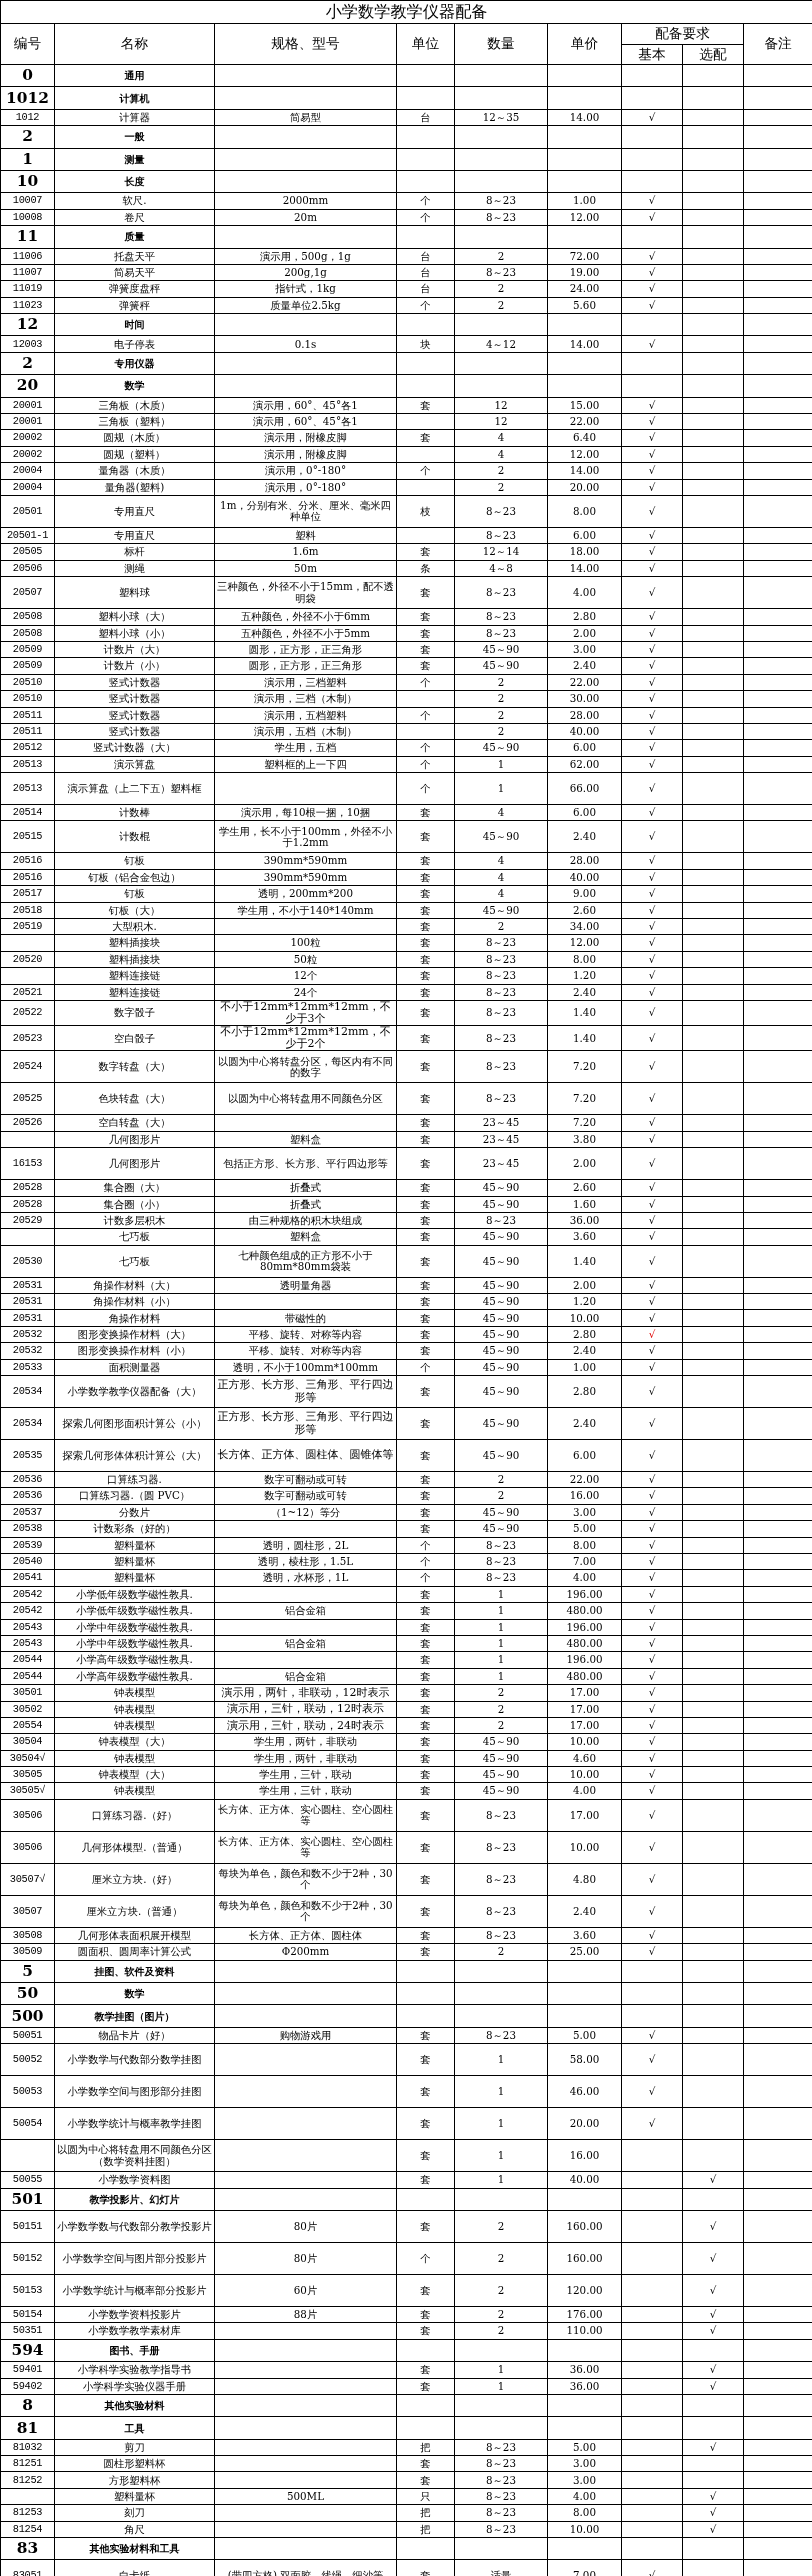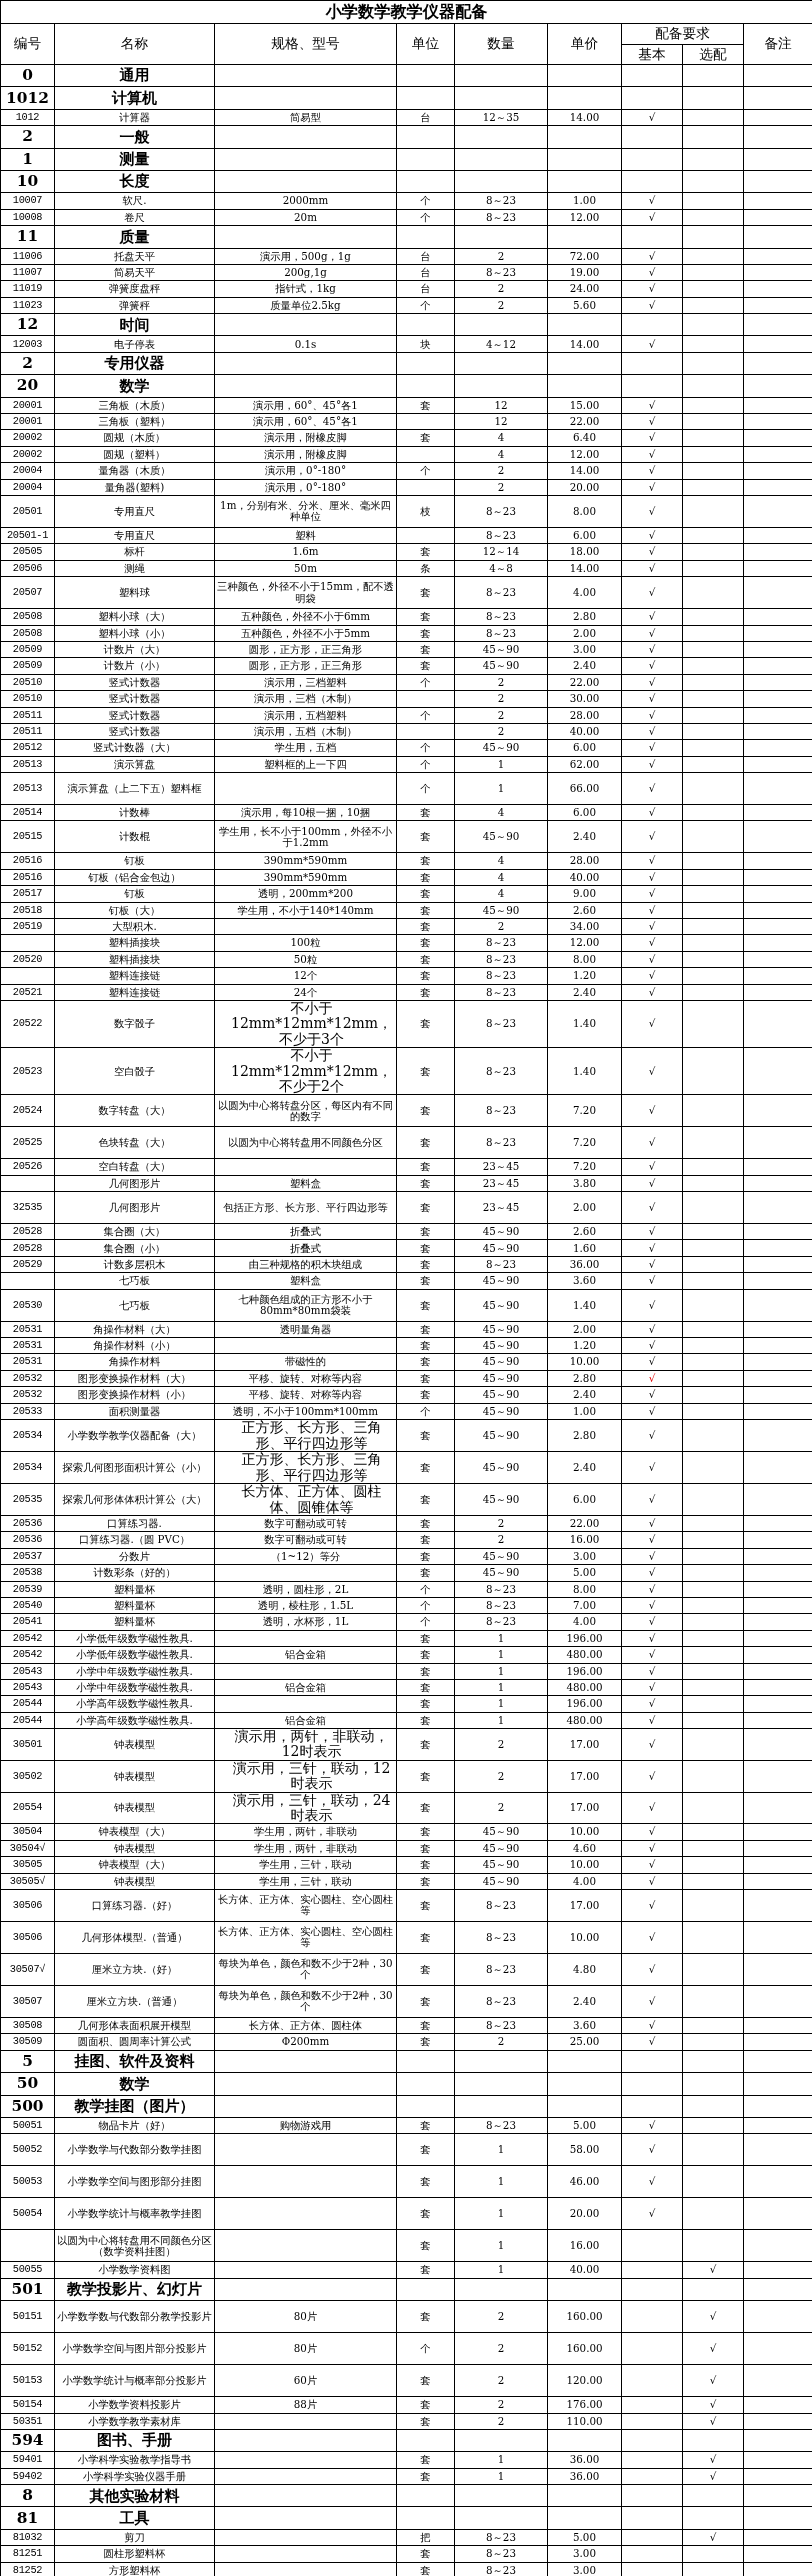--- a/index.html
+++ b/index.html
@@ -1,30 +1,30 @@
 <!DOCTYPE html>
 <html style="font-size:13.7px"><head>
 <meta charset="utf-8">
 <style>
   html,body{margin:0;padding:0;background:#fff;}
   body{width:812px;height:2576px;overflow:hidden;font-family:"DejaVu Serif","Liberation Serif",serif;color:#000;}
   table{border-collapse:collapse;table-layout:fixed;width:812px;}
   td,th{border:0.9px solid #000;padding:0 0.9px;text-align:center;vertical-align:middle;overflow:hidden;line-height:1.1;}
-  .title{height:22px;font-size:16.2px;font-weight:bold;border-bottom:1.7px solid #000;}
+  .title{height:22px;font-size:16.2px;font-weight:normal;border-bottom:1.7px solid #000;}
   th{font-weight:normal;font-size:13.7px;}
   .hdr-main{height:20.5px;margin-left:24px;}
   .hdr-sub{height:20.5px;}
   tr.sec td{height:21.4px;border-top:1.7px solid #000;border-bottom:1.7px solid #000;}
   tr.sec td.code{font-size:15.4px;font-weight:bold;font-family:"DejaVu Serif",serif;}
-  tr.sec td.name{font-size:15px;font-weight:bold;}
+  tr.sec td.name{font-size:10px;font-weight:bold;}
   tr.item td{font-size:10.3px;height:15.4px;}
   tr.item.h2 td{height:31px;}
   tr.item td.code{font-family:"Liberation Mono","DejaVu Sans Mono",monospace;font-size:10.3px;letter-spacing:-0.3px;}
   tr.item td.spec{font-size:10.3px;}
-  tr.item td.spec.small{font-size:14px;padding-left:13px;}
+  tr.item td.spec.small{font-size:11px;}
   td.chk{font-size:11px;font-family:"DejaVu Sans",sans-serif;}
   td.chk.red{color:#e00000;}
   td.light{border-left:0.9px solid #888;}
   tr.item td{border-bottom:0.9px solid #000;}
 </style>
 </head>
 <body>
 
 <table>
   <colgroup>
@@ -668,21 +668,21 @@
         <td>几何图形片</td>
         <td class="spec">塑料盒</td>
         <td>套</td>
         <td>23～45</td>
         <td>3.80</td>
         <td class="chk">√</td>
         <td class="chk light"></td>
         <td></td>
       </tr>
       <tr class="item h2">
-        <td class="code">32535</td>
+        <td class="code">16153</td>
         <td>几何图形片</td>
         <td class="spec">包括正方形、长方形、平行四边形等</td>
         <td>套</td>
         <td>23～45</td>
         <td>2.00</td>
         <td class="chk">√</td>
         <td class="chk light"></td>
         <td></td>
       </tr>
       <tr class="item">

